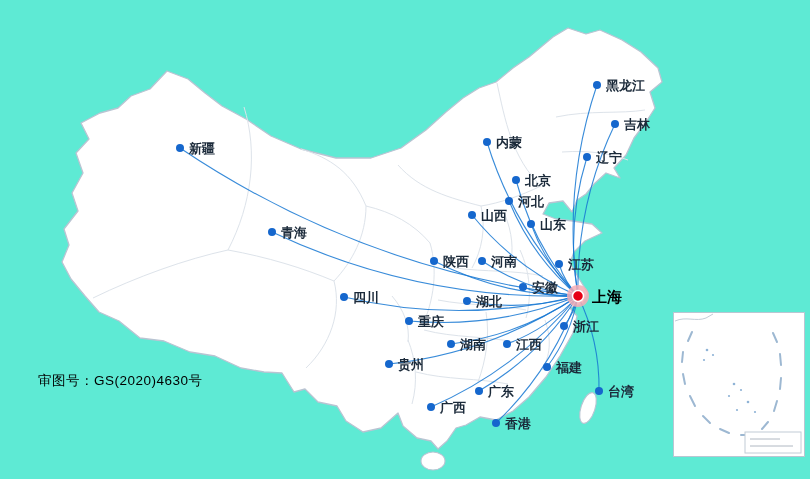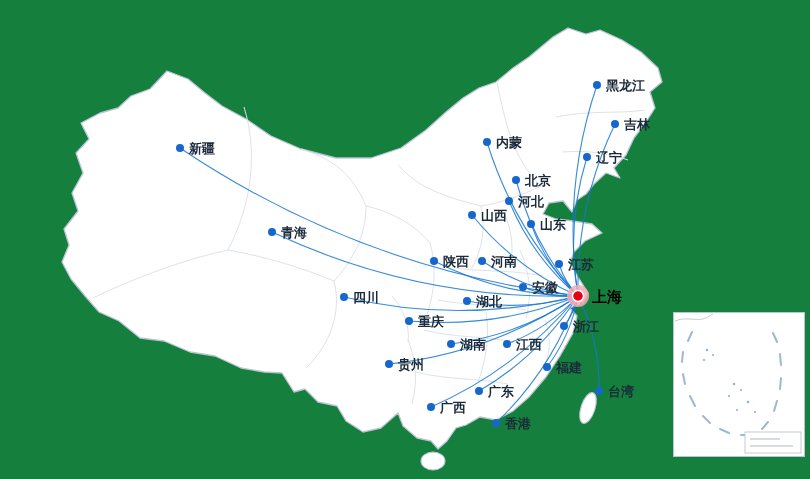--- a/index.html
+++ b/index.html
@@ -1,17 +1,17 @@
 <!DOCTYPE html>
 <html><head>
 <meta charset="utf-8">
 <style>
   * { margin:0; padding:0; box-sizing:border-box; }
   html,body { background:#ffffff; font-family:"Liberation Sans","DejaVu Sans",sans-serif; }
-  .stage { position:relative; width:810px; height:479px; background:#15803d; overflow:hidden; }
+  .stage { position:relative; width:810px; height:479px; background:#5eead4; overflow:hidden; }
   svg text { user-select:none; }
 
   .outline { fill:#ffffff; stroke:#b9c4d2; stroke-width:1.3; stroke-linejoin:round; }
   .island  { fill:#ffffff; stroke:#b9c4d2; stroke-width:1.1; }
   .inner path { fill:none; stroke:#dde3ea; stroke-width:1; }
 
   #flight-lines path { fill:none; stroke:#1577d2; stroke-width:1.1; opacity:0.85; stroke-linecap:round; }
   #province-dots circle { fill:#1567cd; }
   #province-labels text { fill:#1b2a3a; font-size:13px; font-weight:600;
                           font-family:"Liberation Sans","DejaVu Sans",sans-serif; }
@@ -202,13 +202,14 @@
         <text x="556" y="371.5">福建</text>
         <text x="488" y="395.5">广东</text>
         <text x="608" y="395.5">台湾</text>
         <text x="440" y="411.5">广西</text>
         <text x="505" y="427.5">香港</text>
       </g>
 
     <text class="origin-label" x="592" y="302">上海</text>
   </svg>
 
+  <div class="annotation">审图号：GS(2020)4630号</div>
 </div>
 
 </body></html>

